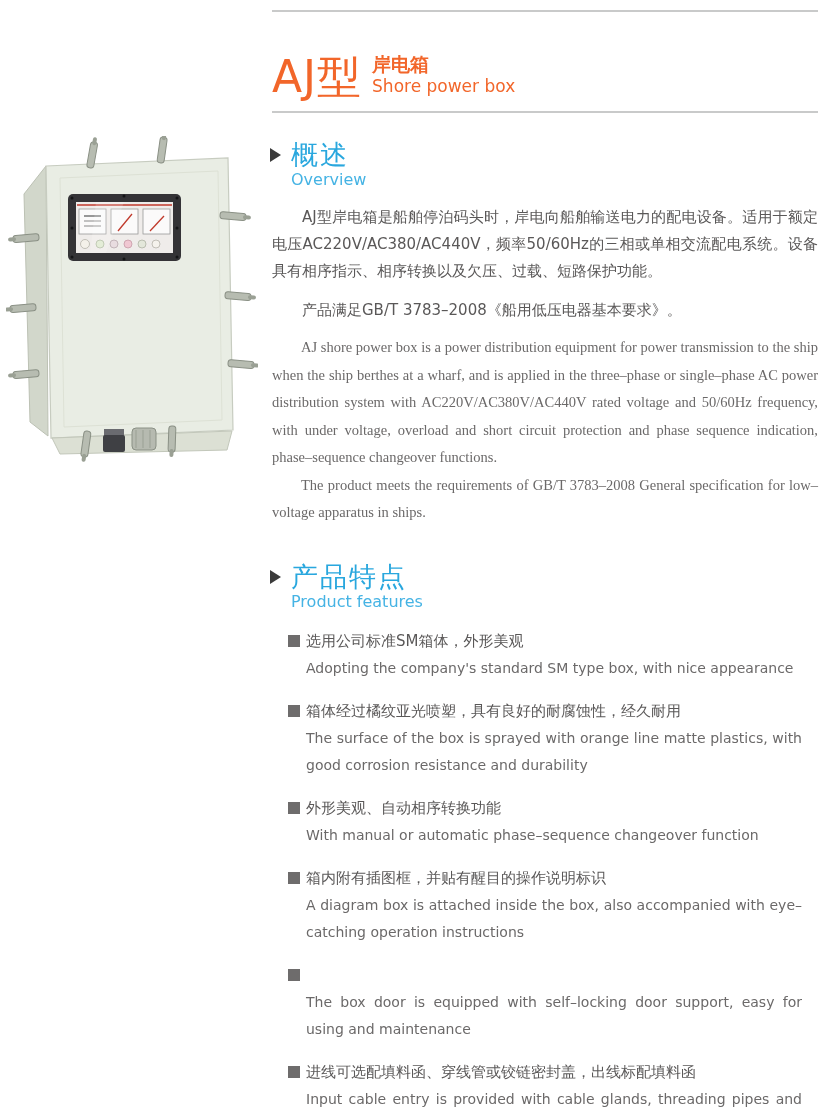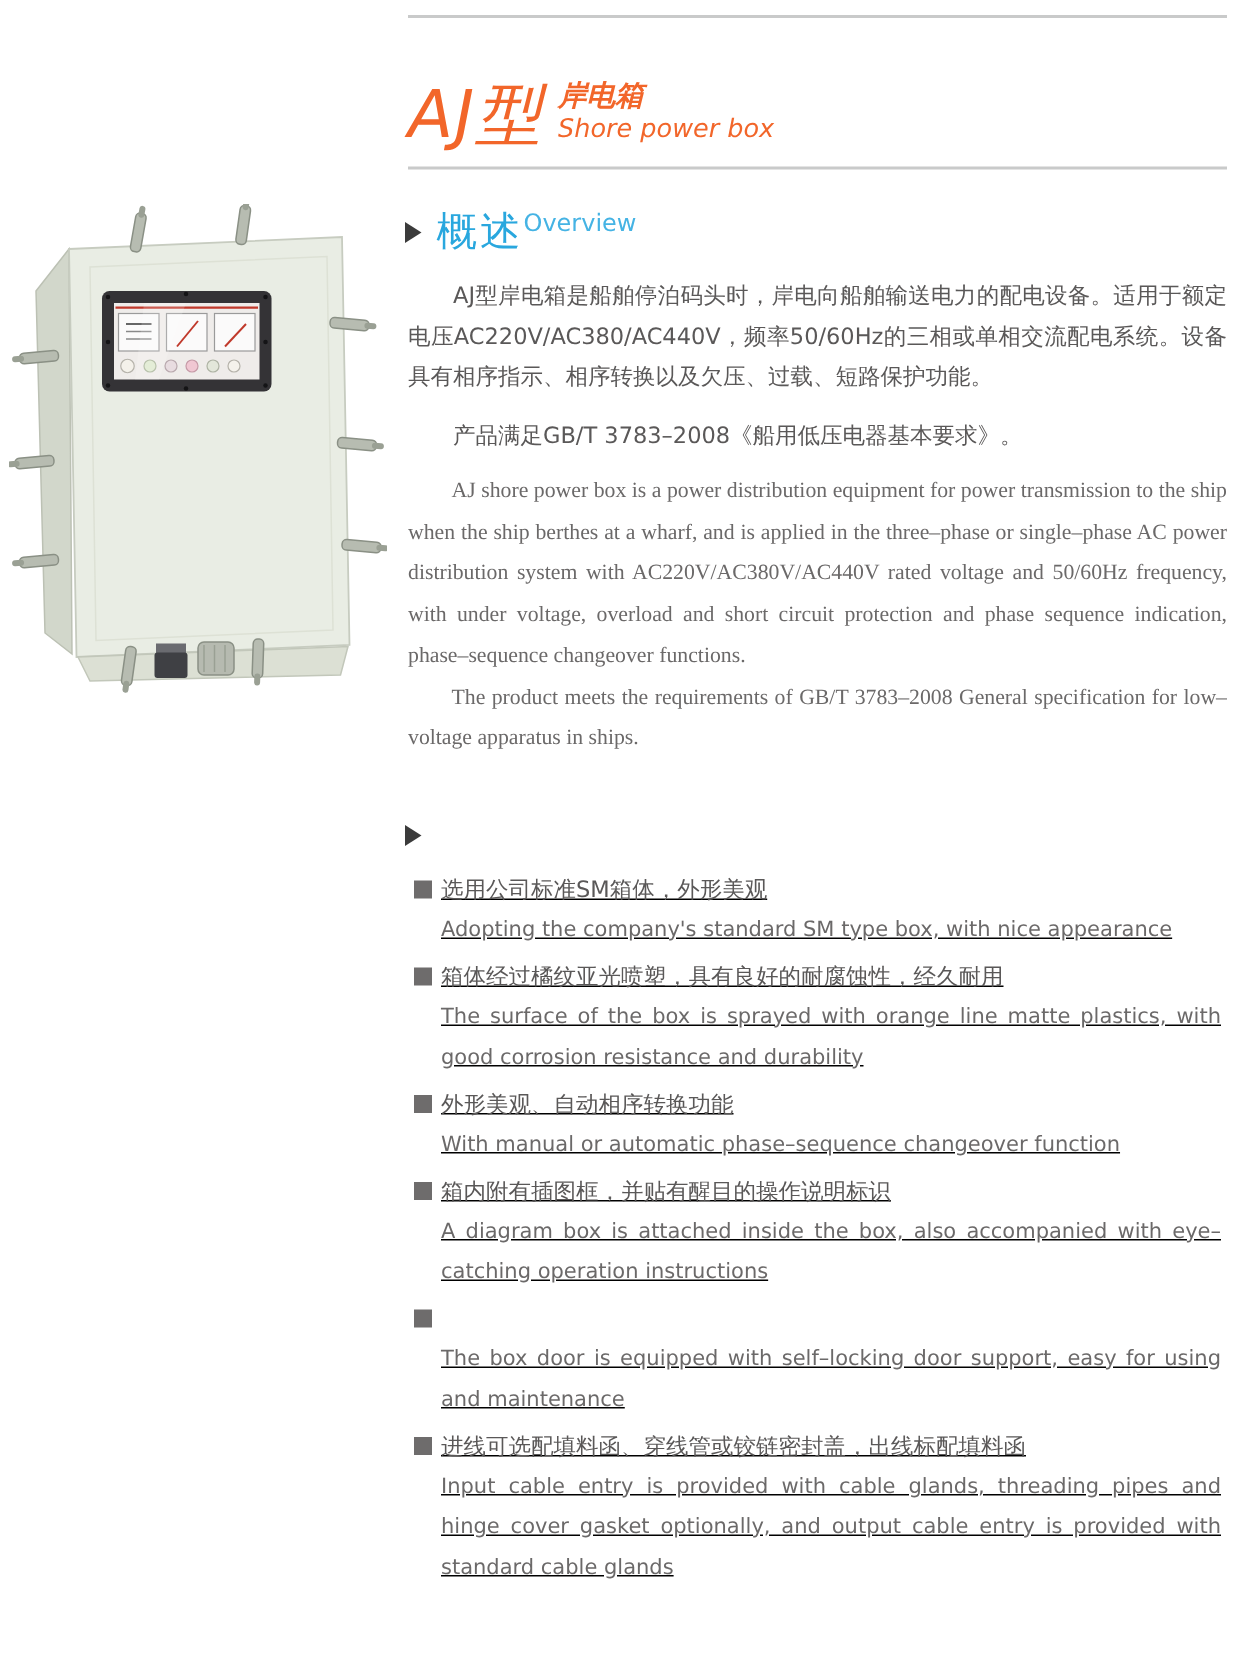--- a/index.html
+++ b/index.html
@@ -12,55 +12,54 @@
   }
   .content{
     position:absolute;left:272px;top:0;width:546px;
   }
   .rule{height:2px;background:#c9caca;}
   .rule-top{margin-top:10px;}
   
   .title-block{
     display:flex;align-items:flex-end;gap:10px;
     padding:16px 0 12px 0;
-    font-style:italic;
   }
   .model{
     font-size:44px;line-height:1;color:#f2662a;
     font-weight:400;letter-spacing:1px;
   }
   .title-stack{display:flex;flex-direction:column;margin-bottom:3px;}
   .title-zh{font-size:19px;font-weight:bold;color:#f2662a;line-height:1.2;margin-top:25px;}
   .title-en{font-size:17px;color:#f2662a;line-height:1.2;}
   
   .section{margin-top:26px;}
   .sec-head{display:flex;align-items:flex-start;}
   .arrow{
     width:0;height:0;margin:9px 10px 0 -2px;
     border-left:11px solid #3b3b3b;
     border-top:7px solid transparent;
     border-bottom:7px solid transparent;
   }
-  .sec-titles{display:flex;flex-direction:row;}
+  .sec-titles{display:flex;flex-direction:column;}
   .sec-zh{font-size:27px;color:#29a7de;line-height:1.15;letter-spacing:2px;}
   .sec-en{font-size:16px;color:#45b3e4;line-height:1.25;}
   
   .para-zh{
     margin:14px 0 0 0;font-size:15px;line-height:27px;color:#5a5858;
     text-align:justify;text-indent:2em;
   }
   .para-zh + .para-zh{margin-top:12px;}
   .para-en{
     margin:10px 0 0 0;font-size:14.5px;line-height:27.5px;color:#6b6969;
     text-align:justify;text-indent:2em;font-family:Liberation Serif, serif;
   }
   .para-en + .para-en{margin-top:0;}
   
   .feat-list{margin:16px 0 0 0;padding:0;list-style:none;}
-  .feat-item{margin:4px;text-decoration:underline;}
+  .feat-item{margin:16px;}
   .feat-zh{
     font-size:15px;color:#5a5858;line-height:27px;margin:0;
   }
   .bullet{
     display:inline-block;width:12px;height:12px;background:#6e6c6c;
     margin-right:6px;vertical-align:-1px;
   }
   .feat-en{
     font-size:14px;color:#6b6969;line-height:27px;margin:0;
     padding-left:18px;text-align:justify;
@@ -164,20 +163,24 @@
       </div>
       <p class="para-zh">AJ型岸电箱是船舶停泊码头时，岸电向船舶输送电力的配电设备。适用于额定电压AC220V/AC380/AC440V，频率50/60Hz的三相或单相交流配电系统。设备具有相序指示、相序转换以及欠压、过载、短路保护功能。</p>
       <p class="para-zh">产品满足GB/T 3783–2008《船用低压电器基本要求》。</p>
       <p class="para-en">AJ shore power box is a power distribution equipment for power transmission to the ship when the ship berthes at a wharf, and is applied in the three–phase or single–phase AC power distribution system with AC220V/AC380V/AC440V rated voltage and 50/60Hz frequency, with under voltage, overload and short circuit protection and phase sequence indication, phase–sequence changeover functions.</p>
       <p class="para-en">The product meets the requirements of GB/T 3783–2008 General specification for low–voltage apparatus in ships.</p>
     </section>
 
     <section class="section" style="margin-top:34px;">
       <div class="sec-head">
         <span class="arrow"></span>
+        <span class="sec-titles">
+          <span class="sec-zh">产品特点</span>
+          <span class="sec-en">Product features</span>
+        </span>
       </div>
       <ul class="feat-list">
         <li class="feat-item">
           <p class="feat-zh"><span class="bullet"></span><span>选用公司标准SM箱体，外形美观</span></p>
           <p class="feat-en">Adopting the company's standard SM type box, with nice appearance</p>
         </li>
         <li class="feat-item">
           <p class="feat-zh"><span class="bullet"></span><span>箱体经过橘纹亚光喷塑，具有良好的耐腐蚀性，经久耐用</span></p>
           <p class="feat-en">The surface of the box is sprayed with orange line matte plastics, with good corrosion resistance and durability</p>
         </li>

